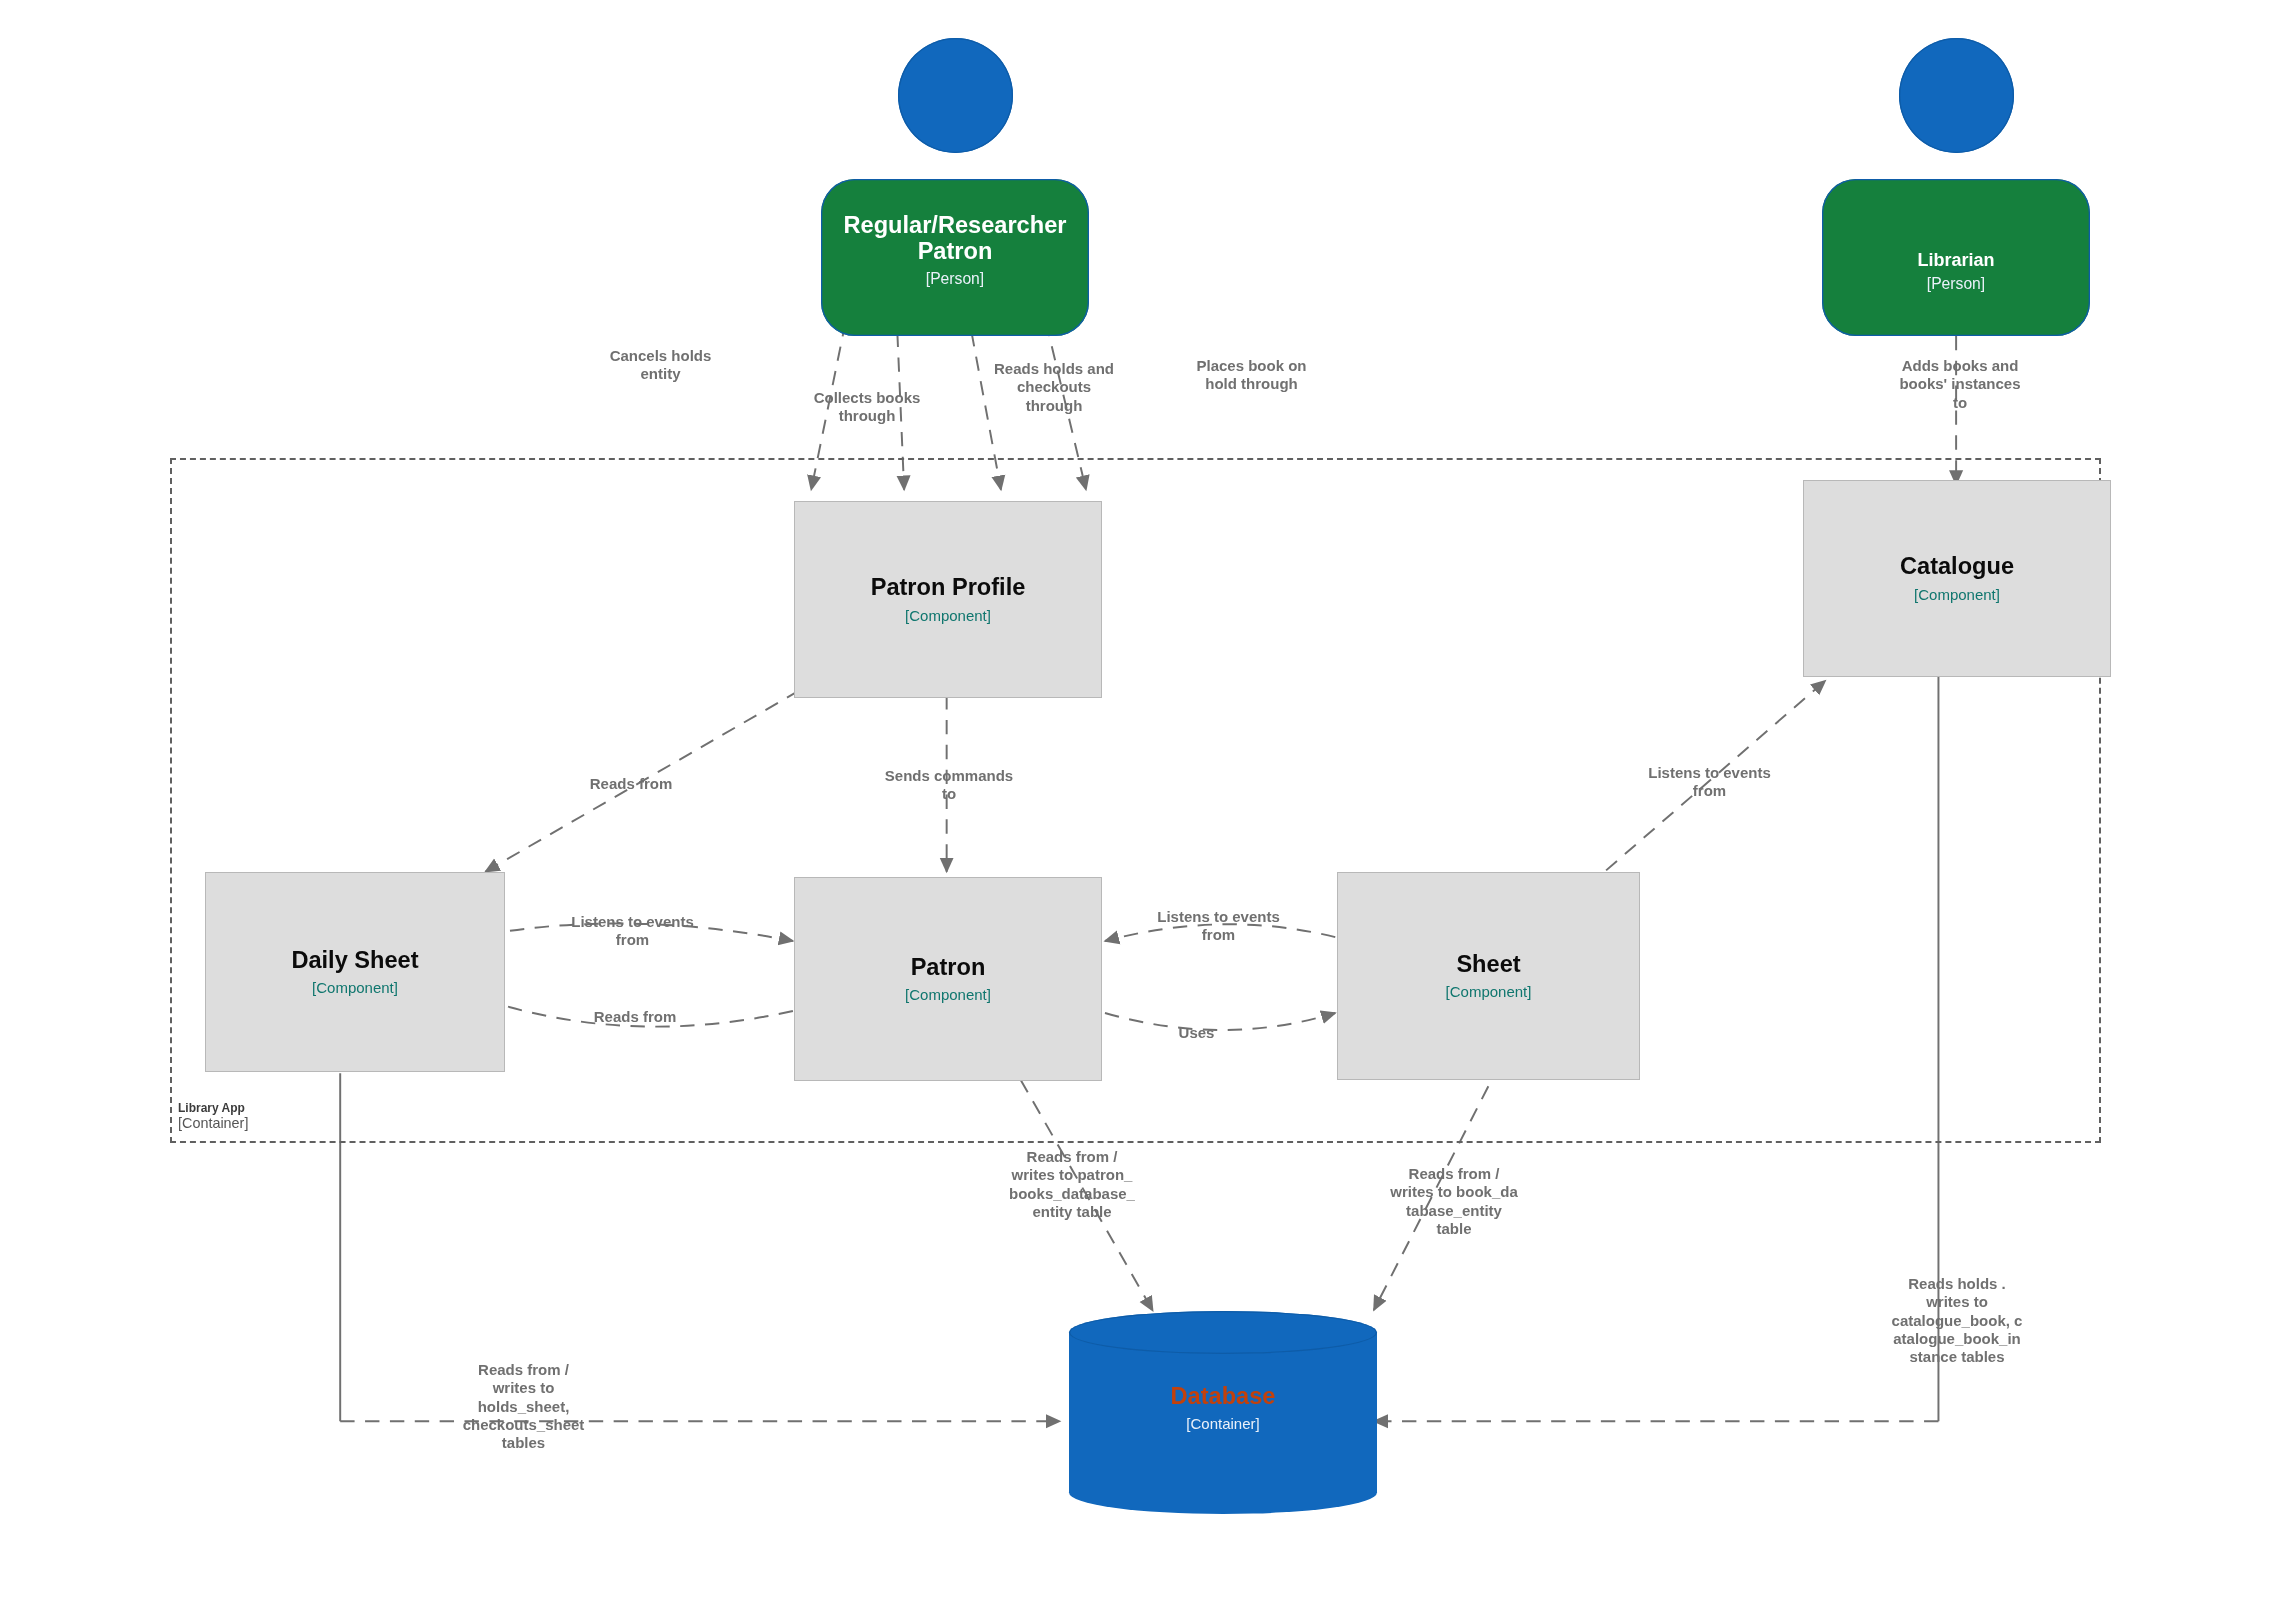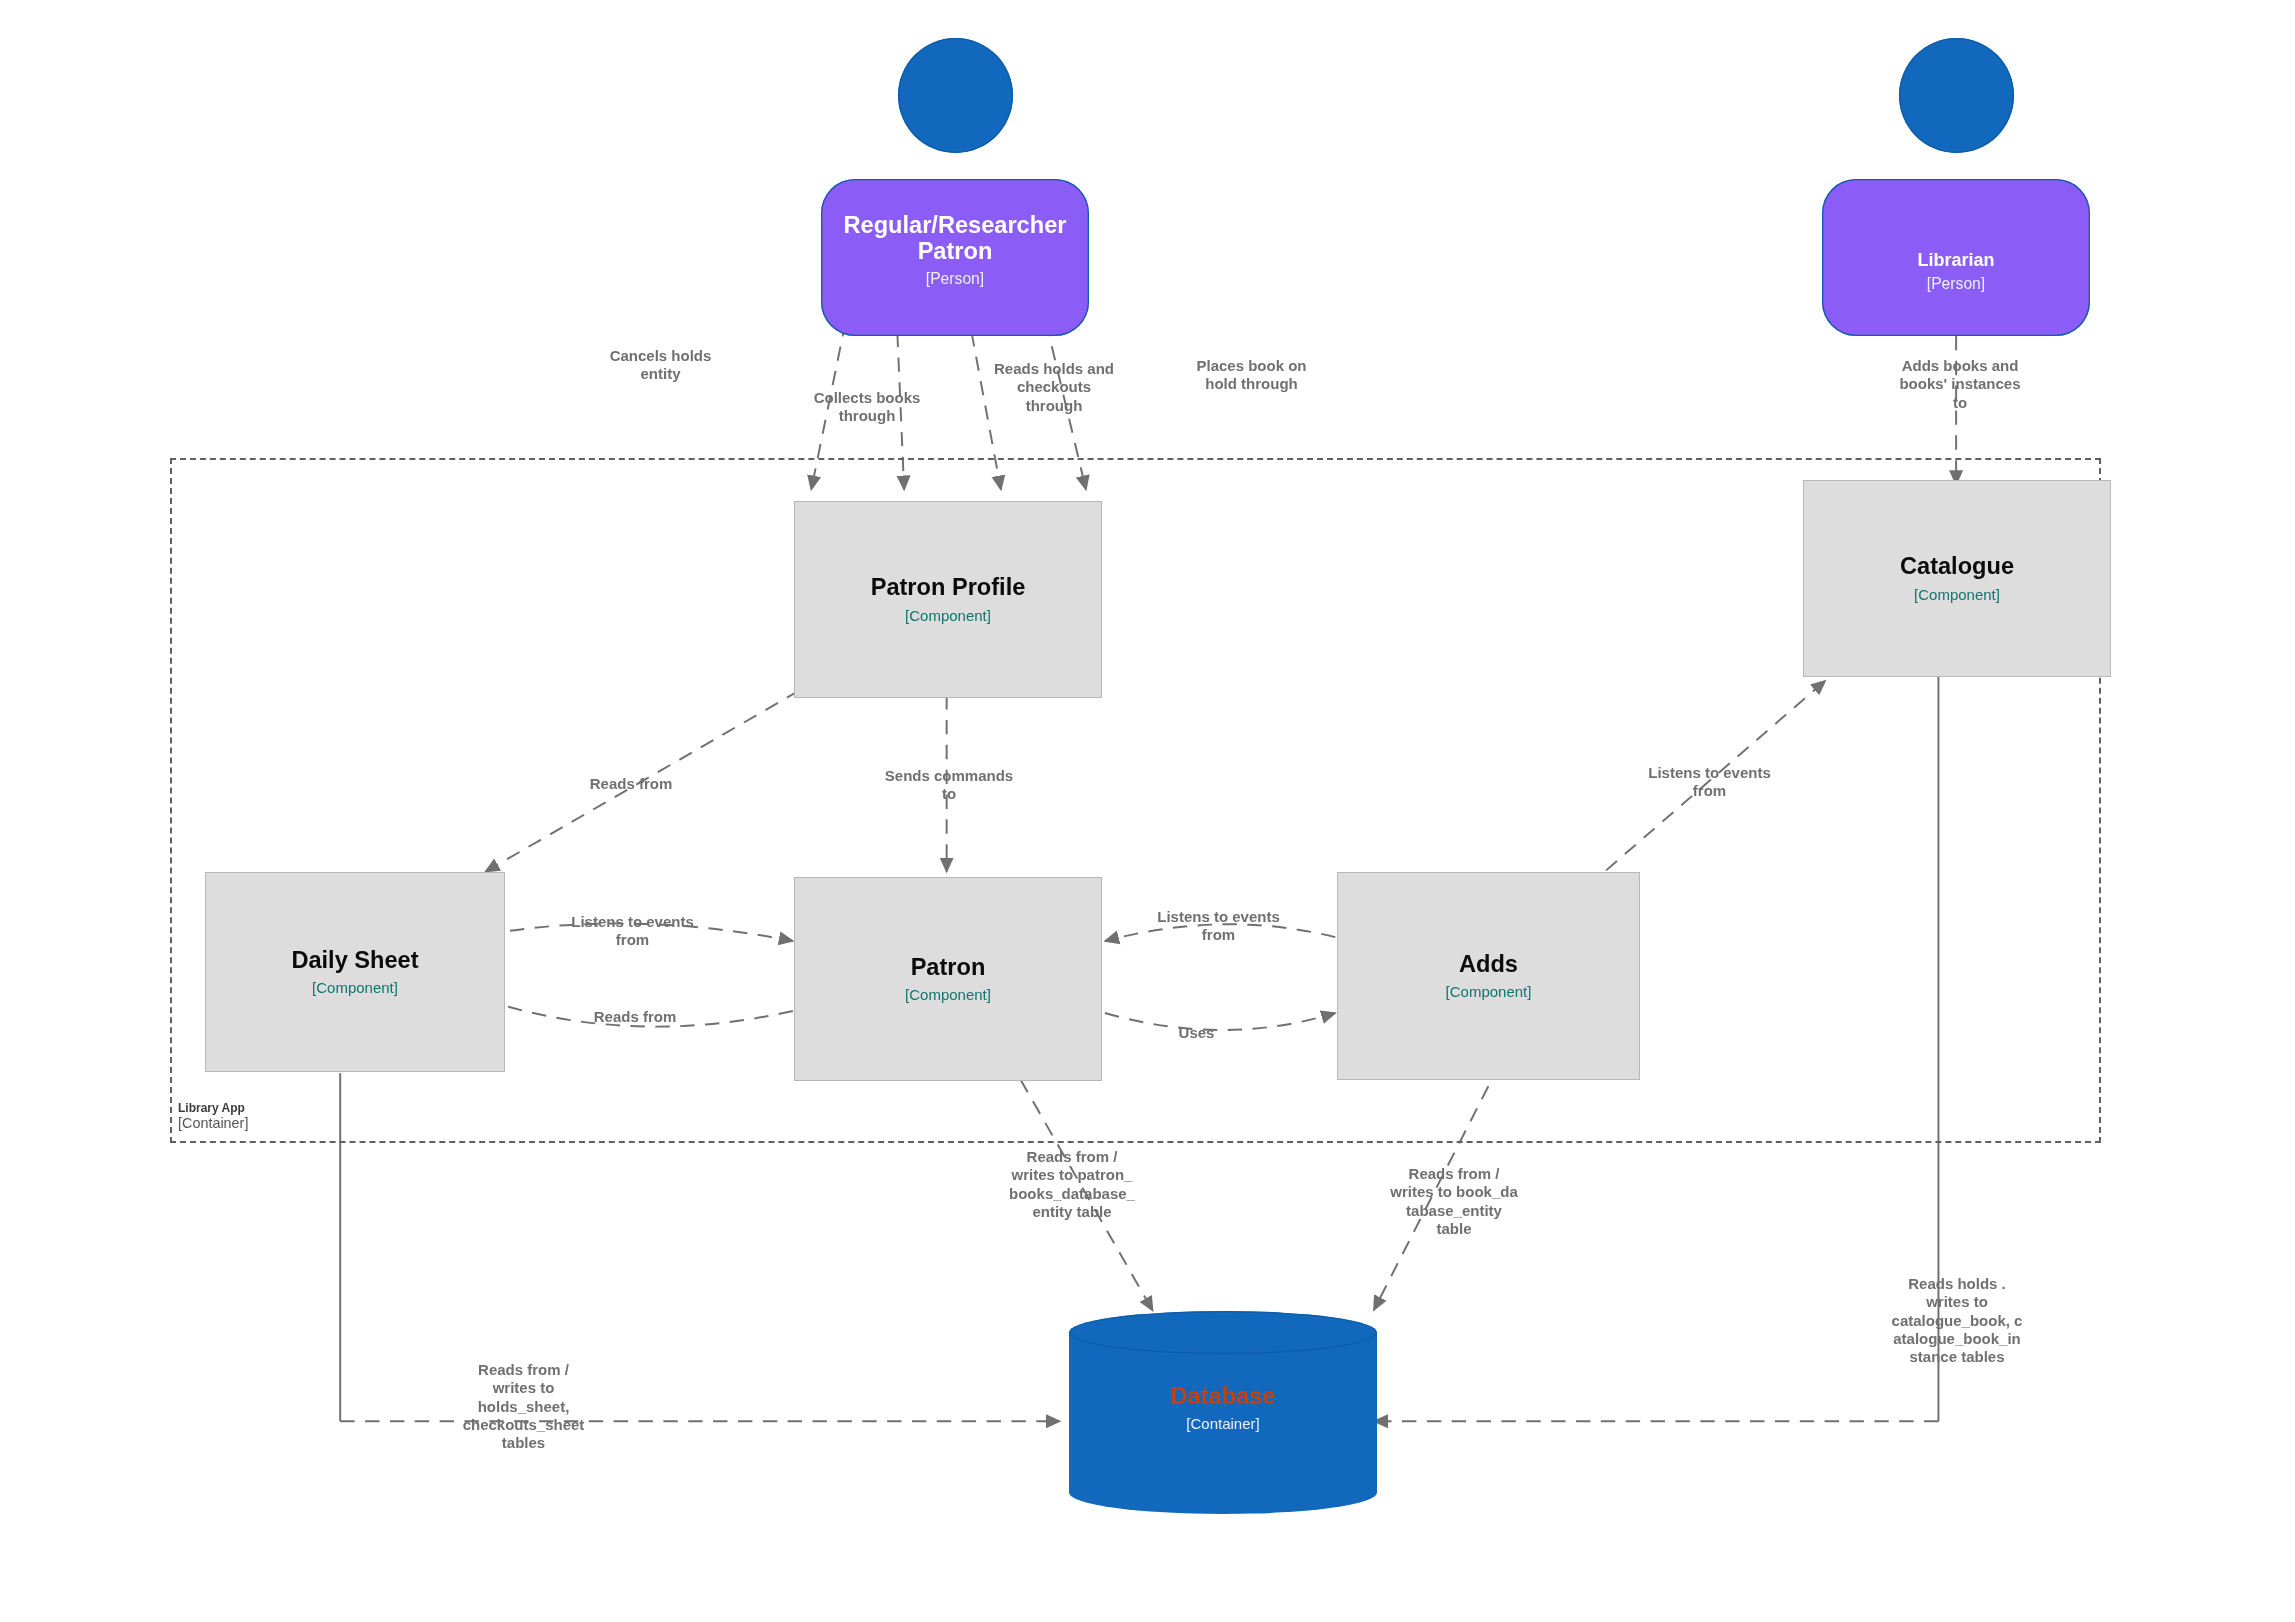--- a/index.html
+++ b/index.html
@@ -3,21 +3,21 @@
 <meta charset="utf-8">
 <style>
   html,body{margin:0;padding:0;background:#ffffff;}
   body{width:2295px;height:1623px;font-family:"Liberation Sans",sans-serif;overflow:hidden;}
   #stage{position:relative;width:2295px;height:1623px;background:#fff;}
   svg#wires{position:absolute;left:0;top:0;width:2295px;height:1623px;}
 
   
   .person{position:absolute;}
   .person .head{position:absolute;border-radius:50%;background:#1168bd;box-shadow:inset 0 0 0 1.3px #0e5ca8;}
-  .person .body{position:absolute;background:#8b5cf6;border-radius:34px;box-shadow:inset 0 0 0 1.3px #0e5ca8;
+  .person .body{position:absolute;background:#15803d;border-radius:34px;box-shadow:inset 0 0 0 1.3px #0e5ca8;
                 display:flex;flex-direction:column;align-items:center;justify-content:flex-start;}
   .person .p-title{color:#fff;font-weight:bold;text-align:center;line-height:1.12;}
   .person .p-type{color:#eaf1fa;text-align:center;}
 
   
   .comp{position:absolute;background:#dddddd;border:0.7px solid #b8b8b8;
         display:flex;flex-direction:column;align-items:center;justify-content:center;}
   .comp .c-title{color:#0b0b0b;font-weight:bold;text-align:center;line-height:1.1;}
   .comp .c-type{color:#0f766e;text-align:center;}
 
@@ -122,21 +122,21 @@
     <div class="c-title" style="font-size:23.6px;">Daily Sheet</div>
     <div class="c-type" style="font-size:15px;margin-top:5.9px;">[Component]</div>
   </div>
 
   <div class="comp" style="left:794px;top:877px;width:306px;height:202px;">
     <div class="c-title" style="font-size:23.6px;">Patron</div>
     <div class="c-type" style="font-size:15px;margin-top:5.9px;">[Component]</div>
   </div>
 
   <div class="comp" style="left:1337px;top:872px;width:301px;height:206px;">
-    <div class="c-title" style="font-size:23.6px;">Adds</div>
+    <div class="c-title" style="font-size:23.6px;">Sheet</div>
     <div class="c-type" style="font-size:15px;margin-top:5.9px;">[Component]</div>
   </div>
 
   <div class="db" style="left:1069px;top:1311px;width:308px;height:203px;">
     <div class="cyl-bot" style="top:160px;"></div>
     <div class="cyl-mid" style="height:160px;"></div>
     <div class="cyl-top"></div>
     <div class="db-label" style="top:72px;">
       <div class="d-title" style="font-size:23.6px;">Database</div>
       <div class="d-type" style="font-size:15px;margin-top:5.2px;">[Container]</div>

